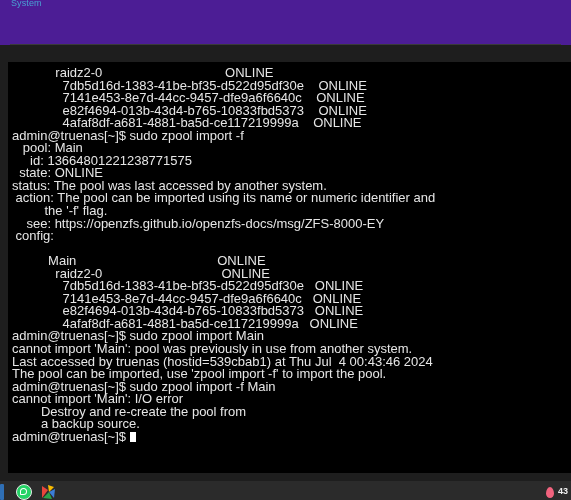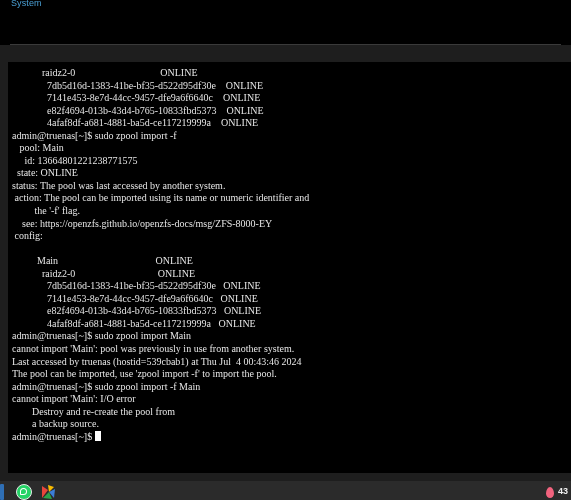--- a/index.html
+++ b/index.html
@@ -14,21 +14,21 @@
     font-family: "Liberation Sans", sans-serif;
     position: relative;
   }
 
   
   #app-header {
     position: absolute;
     left: 0; top: 0;
     width: 571px;
     height: 45px;
-    background: #000000;
+    background: #4c1d95;
     box-sizing: border-box;
   }
   #breadcrumb {
     position: absolute;
     left: 11px;
     top: -2px;
     font-size: 9px;
     line-height: 10px;
     color: #4a9fd4;
     letter-spacing: 0.1px;
@@ -61,22 +61,22 @@
     top: 62px;
     width: 563px;
     height: 411px;
     background: #000000;
     overflow: hidden;
   }
   #terminal-screen {
     position: absolute;
     left: 4px;
     top: 5px;
-    font-family: Liberation Serif, serif;
-    font-size: 10px;
+    font-family: Liberation Sans, sans-serif;
+    font-size: 13px;
     line-height: 12.55px;
     color: #e6e6e6;
     white-space: pre;
     letter-spacing: 0px;
     -webkit-font-smoothing: none;
   }
   .tline {
     white-space: pre;
     height: 12.55px;
   }

